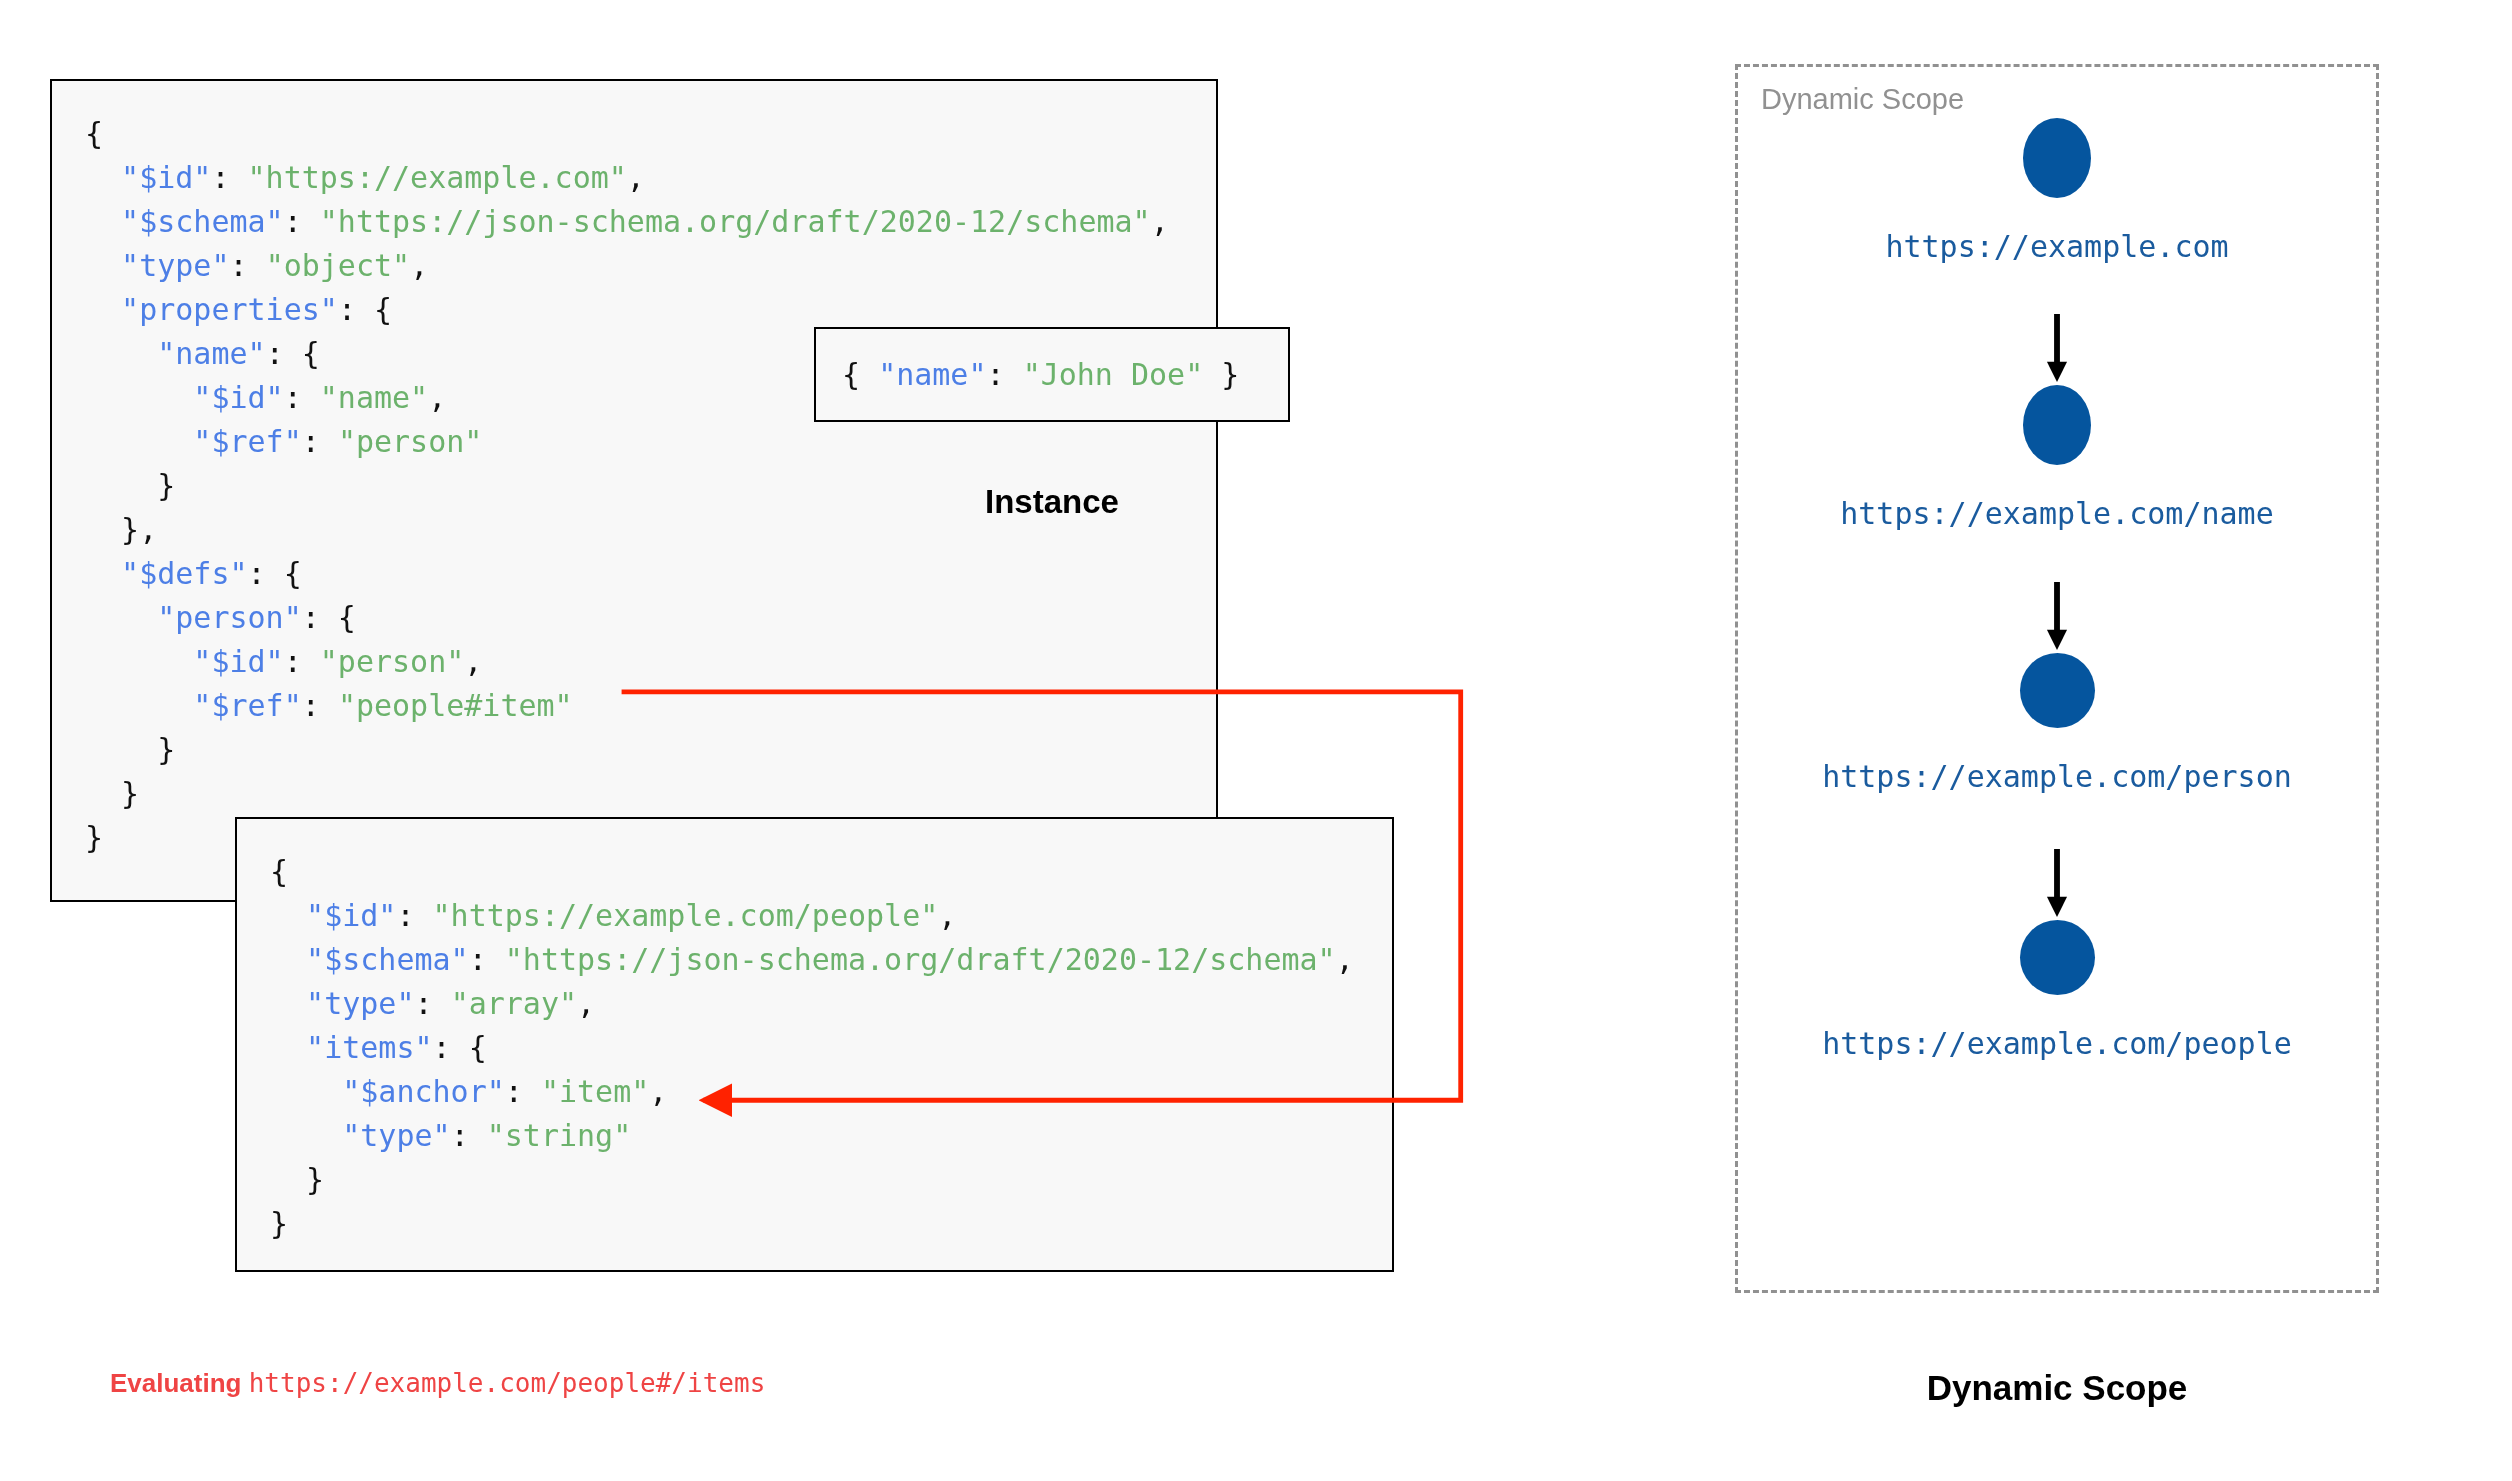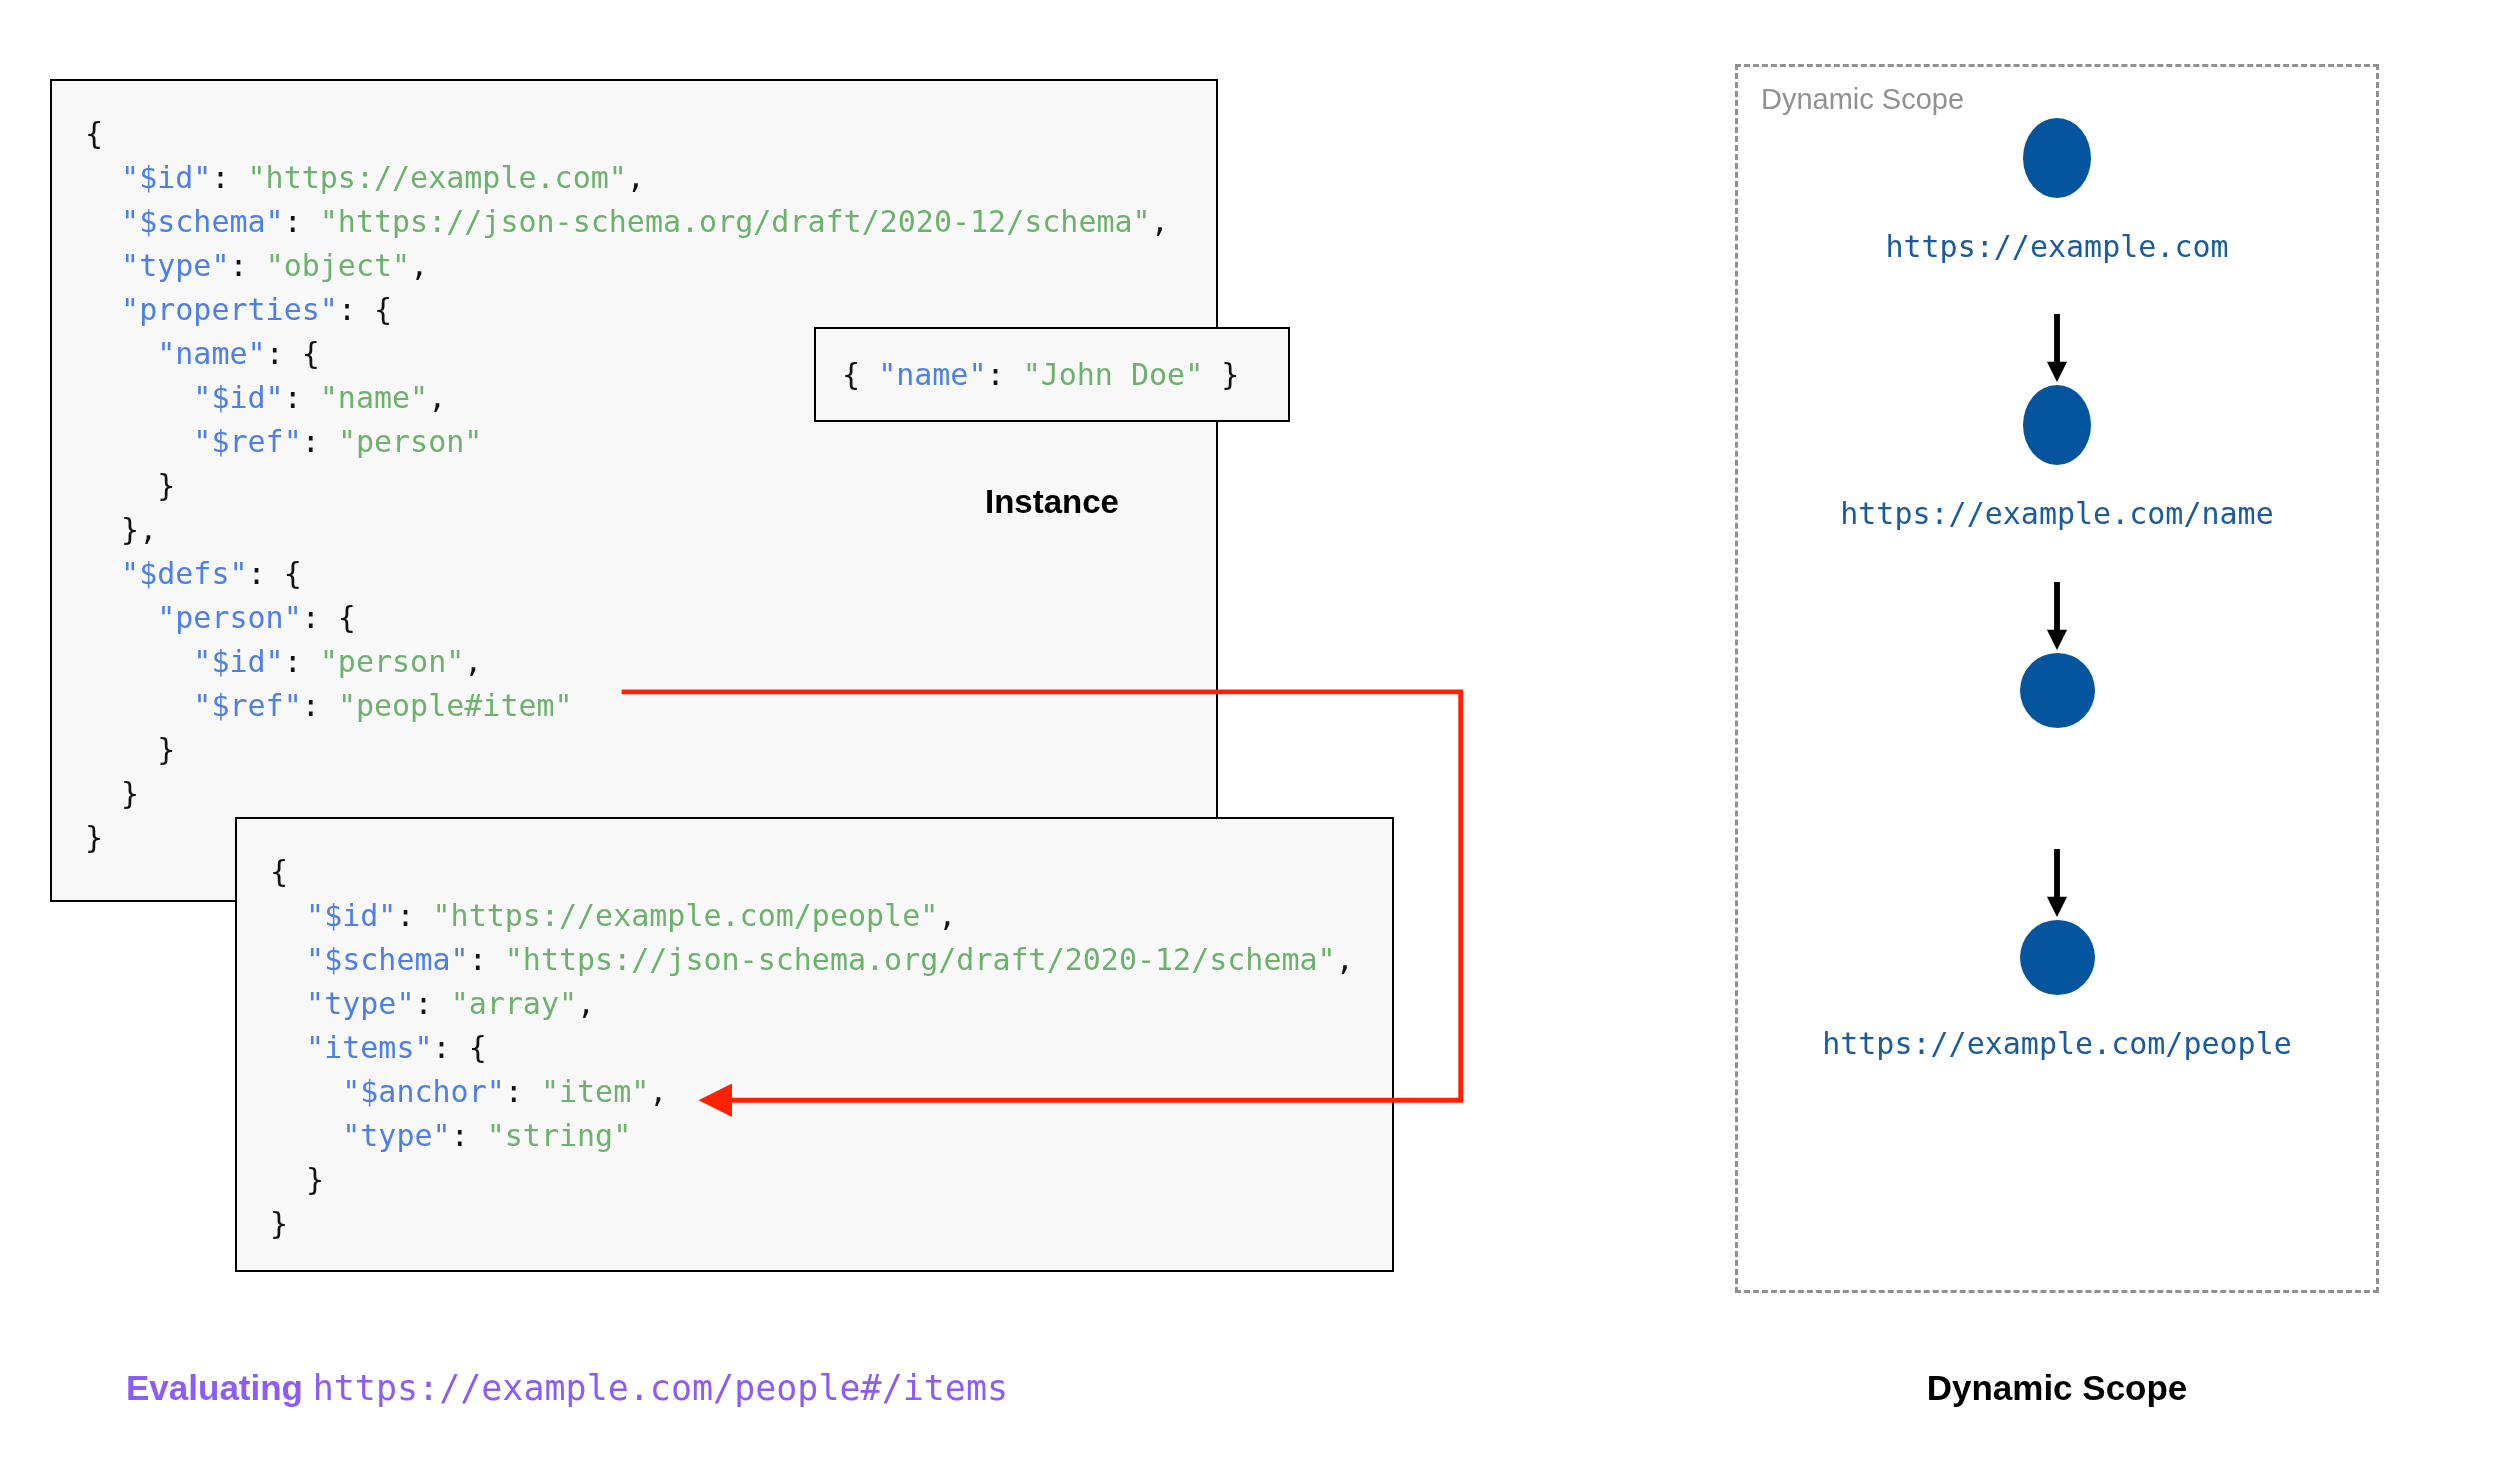--- a/index.html
+++ b/index.html
@@ -148,24 +148,24 @@
     position: absolute;
     left: 1735px;
     width: 644px;
     text-align: center;
     z-index: 2;
   }
 
   
   #eval-caption {
     position: absolute;
-    left: 126px;
+    left: 110px;
     top: 1368px;
-    font-size: 35px;
-    color: #8b5cf6;
+    font-size: 26px;
+    color: #ef4444;
     white-space: nowrap;
     z-index: 5;
   }
   #eval-caption .bold-label {
     font-family: "Liberation Sans", sans-serif;
     font-weight: bold;
   }
   #eval-caption .mono-url {
     font-family: "DejaVu Sans Mono", monospace;
     font-weight: normal;
@@ -253,20 +253,21 @@
   </div>
   <div class="scope-arrow" style="top:582px">
     <svg width="32" height="69" viewBox="0 0 60 130" aria-hidden="true">
       <path d="M30 0 L30 96" stroke="#000" stroke-width="11" fill="none"></path>
       <path d="M30 128 L11 90 L49 90 Z" fill="#000"></path>
     </svg>
   </div>
 
   <div class="scope-node" style="top:653px">
     <div class="scope-circle round"></div>
+    <div class="scope-url">https://example.com/person</div>
   </div>
   <div class="scope-arrow" style="top:849px">
     <svg width="32" height="69" viewBox="0 0 60 130" aria-hidden="true">
       <path d="M30 0 L30 96" stroke="#000" stroke-width="11" fill="none"></path>
       <path d="M30 128 L11 90 L49 90 Z" fill="#000"></path>
     </svg>
   </div>
 
   <div class="scope-node" style="top:920px">
     <div class="scope-circle round"></div>

